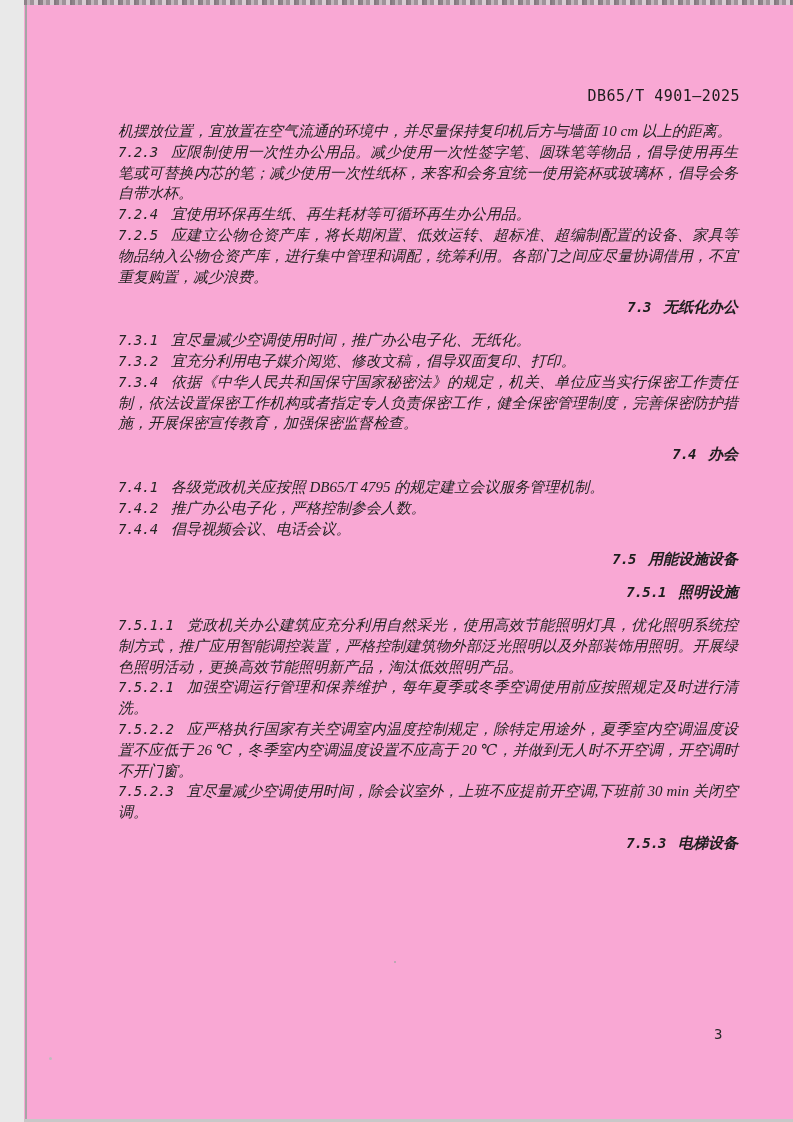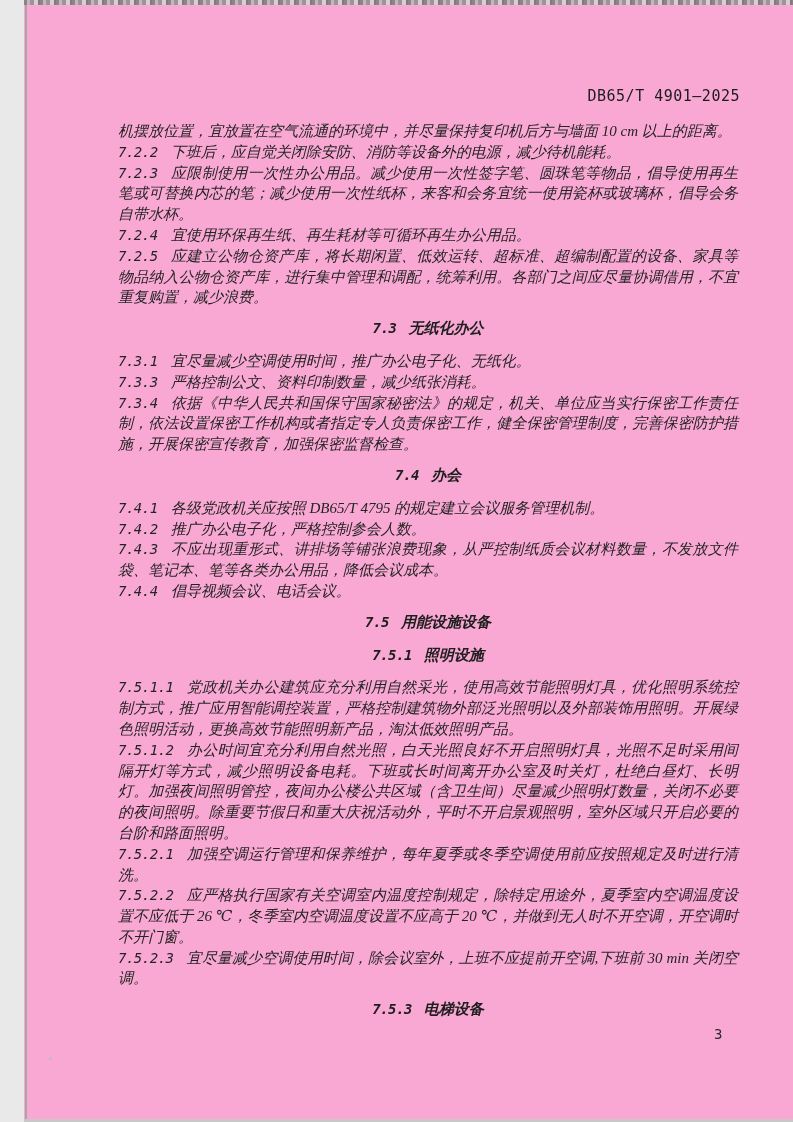--- a/index.html
+++ b/index.html
@@ -50,21 +50,21 @@
   .content p { margin:0;font-style:italic; }
   .num {
     font-family:"DejaVu Sans Mono","Liberation Mono",monospace;
     font-size:14px; letter-spacing:-.5px;
     margin-right:13px; white-space:nowrap;
   }
   .heading {
     font-family:"Liberation Sans","DejaVu Sans",sans-serif;
     font-weight:700; font-size:15px; color:#1e1e1e;
     margin:10px 0 12px 0 !important;
-    text-align:center;
+    text-align:right;
   }
   .heading .num { font-weight:700; margin-right:12px; }
   .page-number {
     position:absolute; top:1026px; left:690px;
     font-family:"DejaVu Sans Mono","Liberation Mono",monospace;
     font-size:14px; color:#2a2a2a;
   }
 </style>
 </head>
 <body>
@@ -77,54 +77,51 @@
   <div class="edge-bottom"></div>
   <div class="speck speck-1"></div>
   <div class="speck speck-2"></div>
 
   <div class="doc-code">DB65/T 4901—2025</div>
 
   <div class="content">
 
     <p><span>机摆放位置，宜放置在空气流通的环境中，并尽量保持复印机后方与墙面 10 cm 以上的距离。</span></p>
 
-    <p><span class="num">7.2.2</span><span>下班后，应自觉关闭除安防、消防等设备外的电源，减少待机能耗。</span></p>
 
     <p><span class="num">7.2.3</span><span>应限制使用一次性办公用品。减少使用一次性签字笔、圆珠笔等物品，倡导使用再生笔或可替换内芯的笔；减少使用一次性纸杯，来客和会务宜统一使用瓷杯或玻璃杯，倡导会务自带水杯。</span></p>
 
     <p><span class="num">7.2.4</span><span>宜使用环保再生纸、再生耗材等可循环再生办公用品。</span></p>
 
     <p><span class="num">7.2.5</span><span>应建立公物仓资产库，将长期闲置、低效运转、超标准、超编制配置的设备、家具等物品纳入公物仓资产库，进行集中管理和调配，统筹利用。各部门之间应尽量协调借用，不宜重复购置，减少浪费。</span></p>
 
     <p class="heading"><span class="num">7.3</span><span>无纸化办公</span></p>
 
     <p><span class="num">7.3.1</span><span>宜尽量减少空调使用时间，推广办公电子化、无纸化。</span></p>
 
+    <p><span class="num">7.3.2</span><span>宜充分利用电子媒介阅览、修改文稿，倡导双面复印、打印。</span></p>
 
-    <p><span class="num">7.3.3</span><span>严格控制公文、资料印制数量，减少纸张消耗。</span></p>
 
     <p><span class="num">7.3.4</span><span>依据《中华人民共和国保守国家秘密法》的规定，机关、单位应当实行保密工作责任制，依法设置保密工作机构或者指定专人负责保密工作，健全保密管理制度，完善保密防护措施，开展保密宣传教育，加强保密监督检查。</span></p>
 
     <p class="heading"><span class="num">7.4</span><span>办会</span></p>
 
     <p><span class="num">7.4.1</span><span>各级党政机关应按照 DB65/T 4795 的规定建立会议服务管理机制。</span></p>
 
     <p><span class="num">7.4.2</span><span>推广办公电子化，严格控制参会人数。</span></p>
 
-    <p><span class="num">7.4.3</span><span>不应出现重形式、讲排场等铺张浪费现象，从严控制纸质会议材料数量，不发放文件袋、笔记本、笔等各类办公用品，降低会议成本。</span></p>
 
     <p><span class="num">7.4.4</span><span>倡导视频会议、电话会议。</span></p>
 
     <p class="heading"><span class="num">7.5</span><span>用能设施设备</span></p>
 
     <p class="heading"><span class="num">7.5.1</span><span>照明设施</span></p>
 
     <p><span class="num">7.5.1.1</span><span>党政机关办公建筑应充分利用自然采光，使用高效节能照明灯具，优化照明系统控制方式，推广应用智能调控装置，严格控制建筑物外部泛光照明以及外部装饰用照明。开展绿色照明活动，更换高效节能照明新产品，淘汰低效照明产品。</span></p>
 
-    <p><span class="num">7.5.1.2</span><span>办公时间宜充分利用自然光照，白天光照良好不开启照明灯具，光照不足时采用间隔开灯等方式，减少照明设备电耗。下班或长时间离开办公室及时关灯，杜绝白昼灯、长明灯。加强夜间照明管控，夜间办公楼公共区域（含卫生间）尽量减少照明灯数量，关闭不必要的夜间照明。除重要节假日和重大庆祝活动外，平时不开启景观照明，室外区域只开启必要的台阶和路面照明。</span></p>
 
 
     <p><span class="num">7.5.2.1</span><span>加强空调运行管理和保养维护，每年夏季或冬季空调使用前应按照规定及时进行清洗。</span></p>
 
     <p><span class="num">7.5.2.2</span><span>应严格执行国家有关空调室内温度控制规定，除特定用途外，夏季室内空调温度设置不应低于 26 ℃，冬季室内空调温度设置不应高于 20 ℃，并做到无人时不开空调，开空调时不开门窗。</span></p>
 
     <p><span class="num">7.5.2.3</span><span>宜尽量减少空调使用时间，除会议室外，上班不应提前开空调,下班前 30 min 关闭空调。</span></p>
 
     <p class="heading"><span class="num">7.5.3</span><span>电梯设备</span></p>
 

